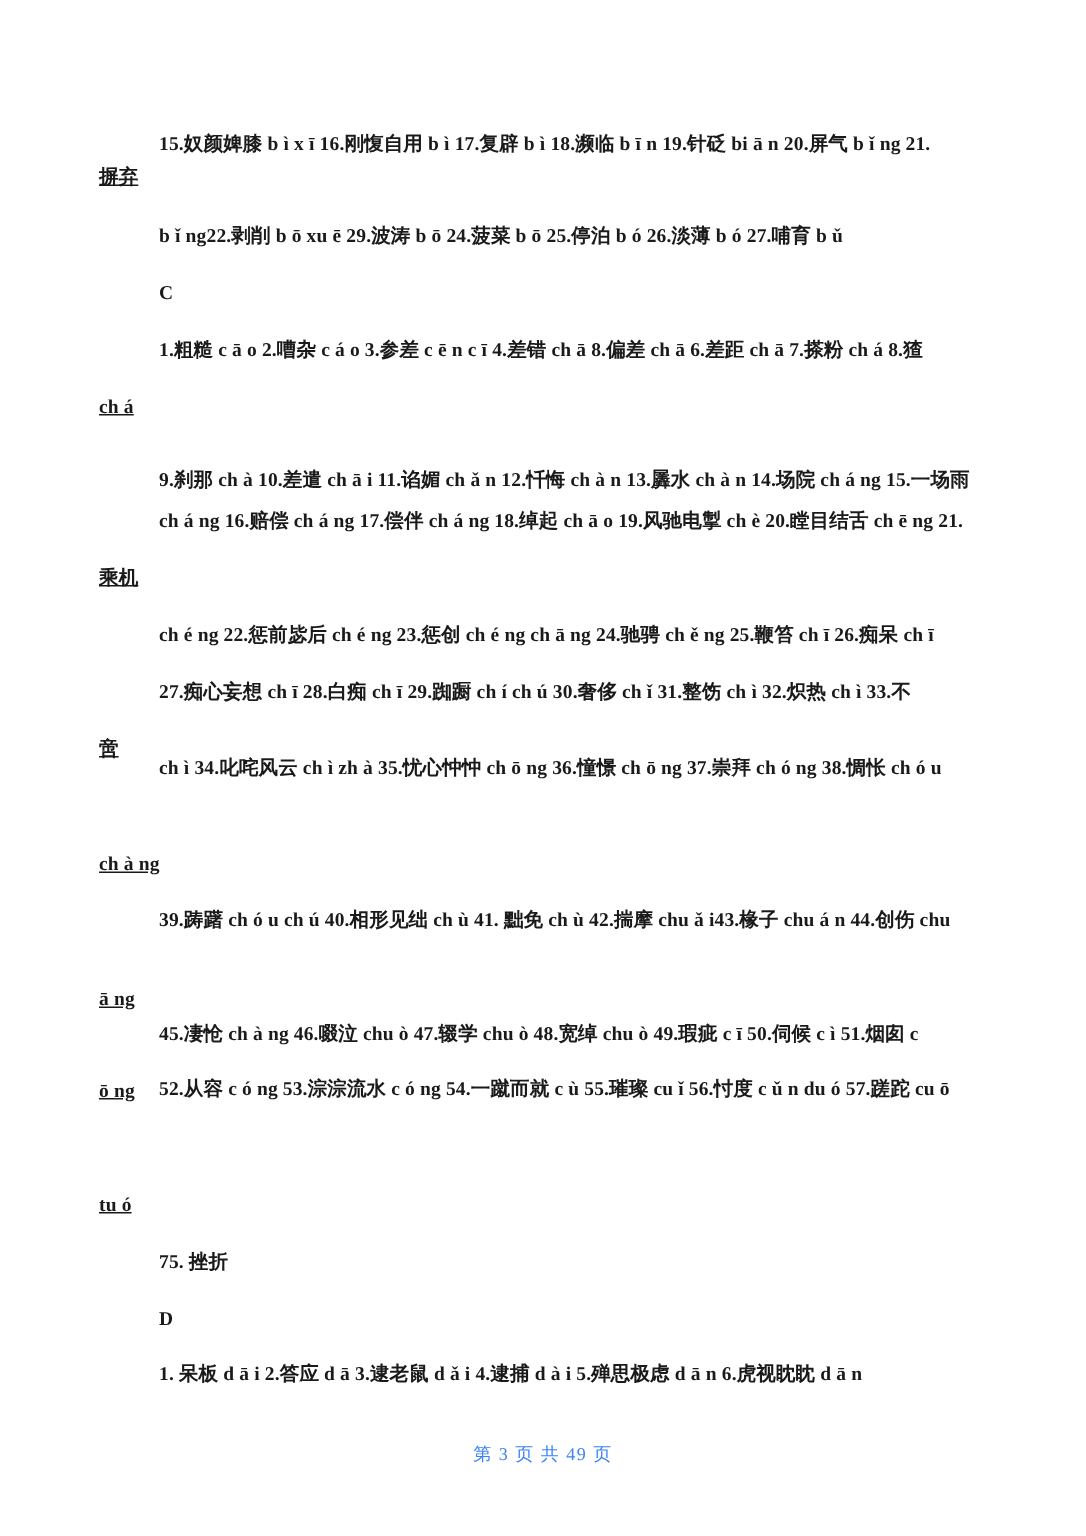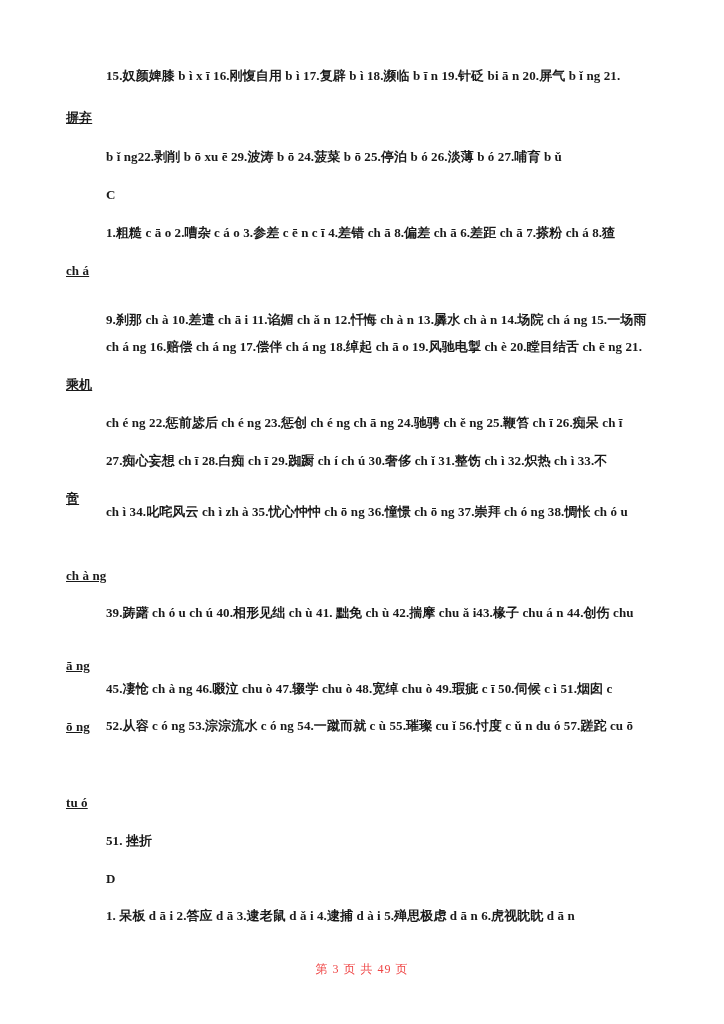--- a/index.html
+++ b/index.html
@@ -26,46 +26,46 @@
     .indent { left: 106px; }
     .flush { left: 66px; text-decoration: underline; }
     .footer {
       position: absolute;
       top: 961px;
       left: 0;
       width: 724px;
       text-align: center;
       font-size: 12px;
       font-weight: normal;
-      color: #ef4444;
+      color: #3b82f6;
       letter-spacing: 1px;
     }
   </style>
 </head>
 <body>
 
 <div>
-  <div class="line indent" style="top:68px">15.奴颜婢膝  b ì  x ī   16.刚愎自用  b ì  17.复辟  b ì  18.濒临  b ī n 19.针砭  bi ā n 20.屏气  b ǐ ng 21.</div>
+  <div class="line indent" style="top:88px">15.奴颜婢膝  b ì  x ī   16.刚愎自用  b ì  17.复辟  b ì  18.濒临  b ī n 19.针砭  bi ā n 20.屏气  b ǐ ng 21.</div>
   <div class="line flush" style="top:110px">摒弃</div>
   <div class="line indent" style="top:149px">b ǐ ng22.剥削  b ō   xu ē   29.波涛  b ō   24.菠菜  b ō   25.停泊  b ó  26.淡薄  b ó  27.哺育  b ǔ</div>
   <div class="line indent" style="top:187px">C</div>
   <div class="line indent" style="top:225px">1.粗糙  c ā o 2.嘈杂  c á o 3.参差  c ē n c ī   4.差错  ch ā   8.偏差  ch ā   6.差距  ch ā   7.搽粉  ch á  8.猹</div>
   <div class="line flush" style="top:263px">ch á</div>
   <div class="line indent" style="top:312px">9.刹那  ch à  10.差遣  ch ā i 11.谄媚  ch ǎ n 12.忏悔  ch à n 13.羼水  ch à n 14.场院  ch á ng 15.一场雨</div>
   <div class="line indent" style="top:339px">ch á ng 16.赔偿  ch á ng 17.偿伴  ch á ng 18.绰起  ch ā o 19.风驰电掣  ch è  20.瞠目结舌  ch ē ng 21.</div>
   <div class="line flush" style="top:377px">乘机</div>
   <div class="line indent" style="top:415px">ch é ng 22.惩前毖后  ch é ng 23.惩创  ch é ng ch ā ng 24.驰骋  ch ě ng 25.鞭笞  ch ī   26.痴呆  ch ī</div>
   <div class="line indent" style="top:453px">27.痴心妄想  ch ī 28.白痴  ch ī   29.踟蹰  ch í  ch ú  30.奢侈  ch ǐ  31.整饬  ch ì  32.炽热  ch ì  33.不</div>
   <div class="line flush" style="top:491px">啻</div>
   <div class="line indent" style="top:504px">ch ì 34.叱咤风云  ch ì  zh à  35.忧心忡忡  ch ō ng 36.憧憬  ch ō ng 37.崇拜  ch ó ng 38.惆怅  ch ó u</div>
   <div class="line flush" style="top:568px">ch à ng</div>
   <div class="line indent" style="top:605px">39.踌躇  ch ó u ch ú  40.相形见绌  ch ù  41.  黜免  ch ù  42.揣摩  chu ǎ i43.椽子  chu á n 44.创伤  chu</div>
   <div class="line flush" style="top:658px">ā ng</div>
   <div class="line indent" style="top:681px">45.凄怆  ch à ng 46.啜泣  chu ò  47.辍学  chu ò  48.宽绰  chu ò  49.瑕疵  c ī   50.伺候  c ì  51.烟囱  c</div>
   <div class="line flush" style="top:719px">ō ng</div>
   <div class="line indent" style="top:718px">52.从容  c ó ng 53.淙淙流水  c ó ng 54.一蹴而就  c ù  55.璀璨  cu ǐ  56.忖度  c ǔ n du ó  57.蹉跎  cu ō</div>
   <div class="line flush" style="top:795px">tu ó</div>
-  <div class="line indent" style="top:833px">51.  挫折</div>
+  <div class="line indent" style="top:833px">75.  挫折</div>
   <div class="line indent" style="top:871px">D</div>
   <div class="line indent" style="top:908px">1.  呆板  d ā i 2.答应  d ā   3.逮老鼠  d ǎ i 4.逮捕  d à i 5.殚思极虑  d ā n 6.虎视眈眈  d ā n</div>
 
   <div class="footer">第 3 页 共 49 页</div>
 </div>
 
 </body></html>

